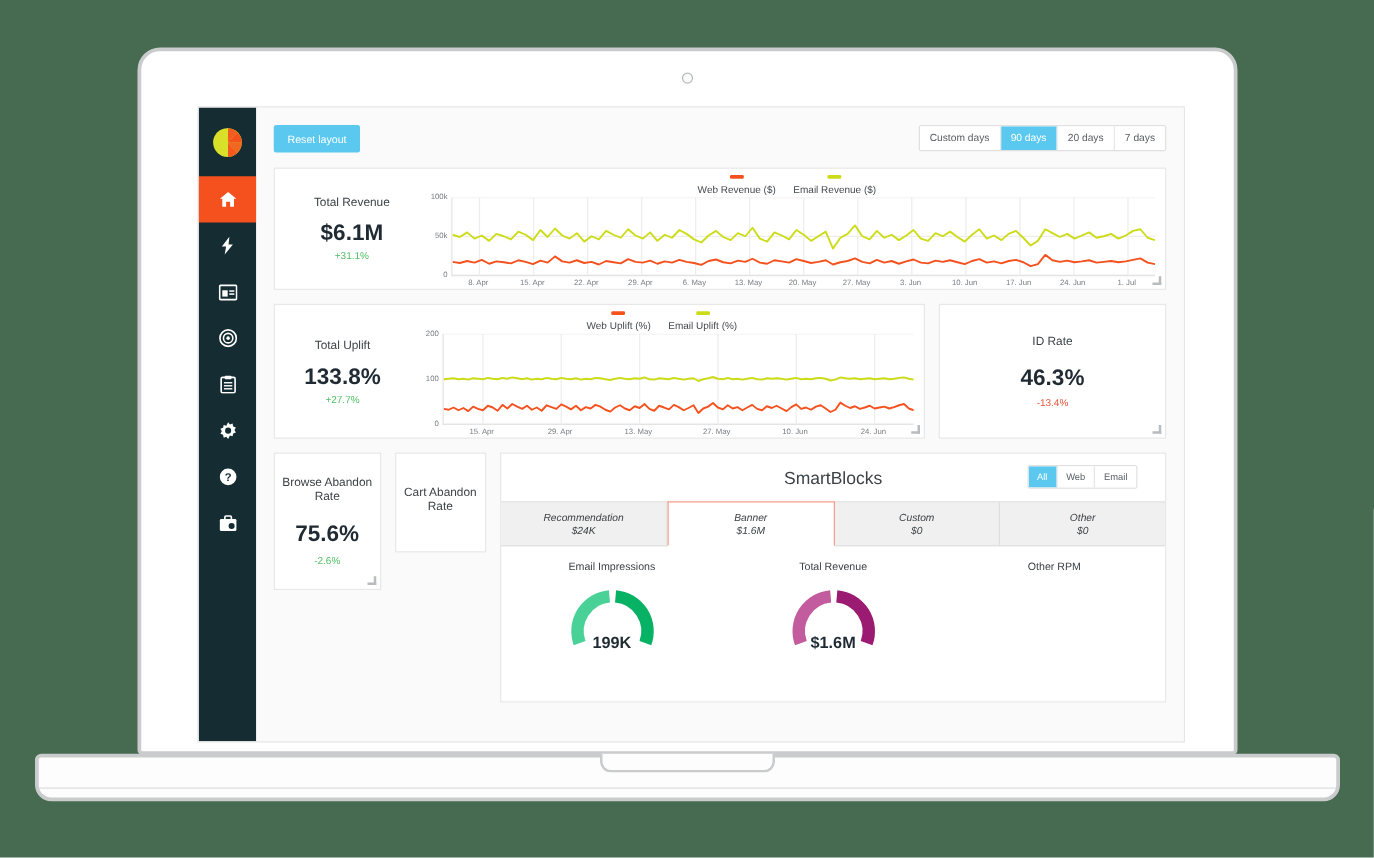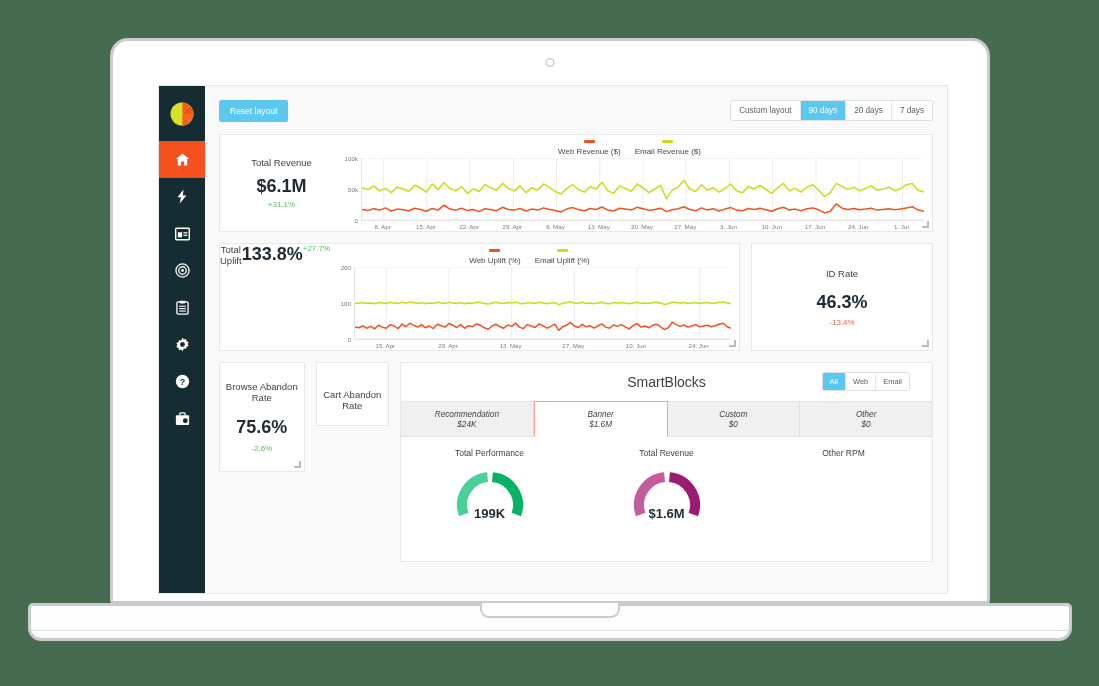--- a/index.html
+++ b/index.html
@@ -229,21 +229,21 @@
     font-size: 6.2px;
     color: #777d82;
     transform: translateX(-50%);
     top: 2px;
     white-space: nowrap;
   }
 
   
   .row2 { height: 108px; margin-bottom: 11px; display: flex; gap: 11px; }
   .row2 .uplift-card { flex: 1; display: flex; }
-  .row2 .kpi-col { width: 108px; display: flex; flex-direction: row; justify-content: flex-start; }
+  .row2 .kpi-col { width: 108px; display: flex; flex-direction: column; justify-content: center; }
   .row2 .kpi-col .kpi-label { margin-bottom: 9px; }
   .row2 .kpi-col .kpi-value { margin-bottom: 3px; }
   .row2 .idrate-card {
     width: 182px;
     display: flex;
     flex-direction: column;
     justify-content: center;
   }
   .row2 .idrate-card .kpi-label { margin-bottom: 13px; }
   .row2 .idrate-card .kpi-value { margin-bottom: 5px; }
@@ -252,21 +252,21 @@
   .row3 { display: flex; gap: 11px; height: 200px; }
   .left-stack { width: 170px; display: flex; flex-direction: row; gap: 11px; }
   .browse-card {
     height: 110px;
     display: flex;
     flex-direction: column;
     justify-content: center;
   }
   .browse-card .kpi-label { margin-bottom: 14px; }
   .browse-card .kpi-value { margin-bottom: 6px; }
-  .cart-card { height: 64px; padding-top: 26px; }
+  .cart-card { height: 80px; padding-top: 26px; }
 
   .smartblocks { flex: 1; display: flex; flex-direction: column; }
   .sb-header {
     height: 38px;
     position: relative;
     display: flex;
     align-items: center;
     justify-content: center;
   }
   .sb-title { font-size: 14px; color: #3c4246; }
@@ -390,21 +390,21 @@
         </svg>
       </div>
     </div>
 
     <div class="main">
 
 
       <div class="toolbar-row">
         <button class="btn-reset">Reset layout</button>
         <div class="seg-group">
-          <div class="seg-btn">Custom layout</div>
+          <div class="seg-btn">Custom days</div>
           <div class="seg-btn active">90 days</div>
           <div class="seg-btn">20 days</div>
           <div class="seg-btn">7 days</div>
         </div>
       </div>
 
       <div class="card row1">
         <div class="kpi-col">
           <div class="kpi-label">Total Revenue</div>
           <div class="kpi-value">$6.1M</div>
@@ -566,21 +566,21 @@
               <span class="sb-tab-val">$0</span>
             </div>
             <div class="sb-tab">
               <span class="sb-tab-name">Other</span>
               <span class="sb-tab-val">$0</span>
             </div>
           </div>
 
           <div class="sb-metrics">
             <div class="metric">
-              <div class="metric-label">Total Performance</div>
+              <div class="metric-label">Email Impressions</div>
               <div class="gauge" id="gauge-0">
                   <svg width="74" height="74" viewBox="0 0 74 74">
                     <path d="M10.69 46.58 A28 28 0 0 1 34.56 9.11" fill="none" stroke="#4ad197" stroke-width="10"></path>
                     <path d="M39.44 9.11 A28 28 0 0 1 63.31 46.58" fill="none" stroke="#07b265" stroke-width="10"></path>
                     <path d="M36 4 l0 10" stroke="#ffffff" stroke-width="2"></path>
                   </svg>
                 <div class="gauge-value">199K</div>
               </div>
             </div>
             <div class="metric">

